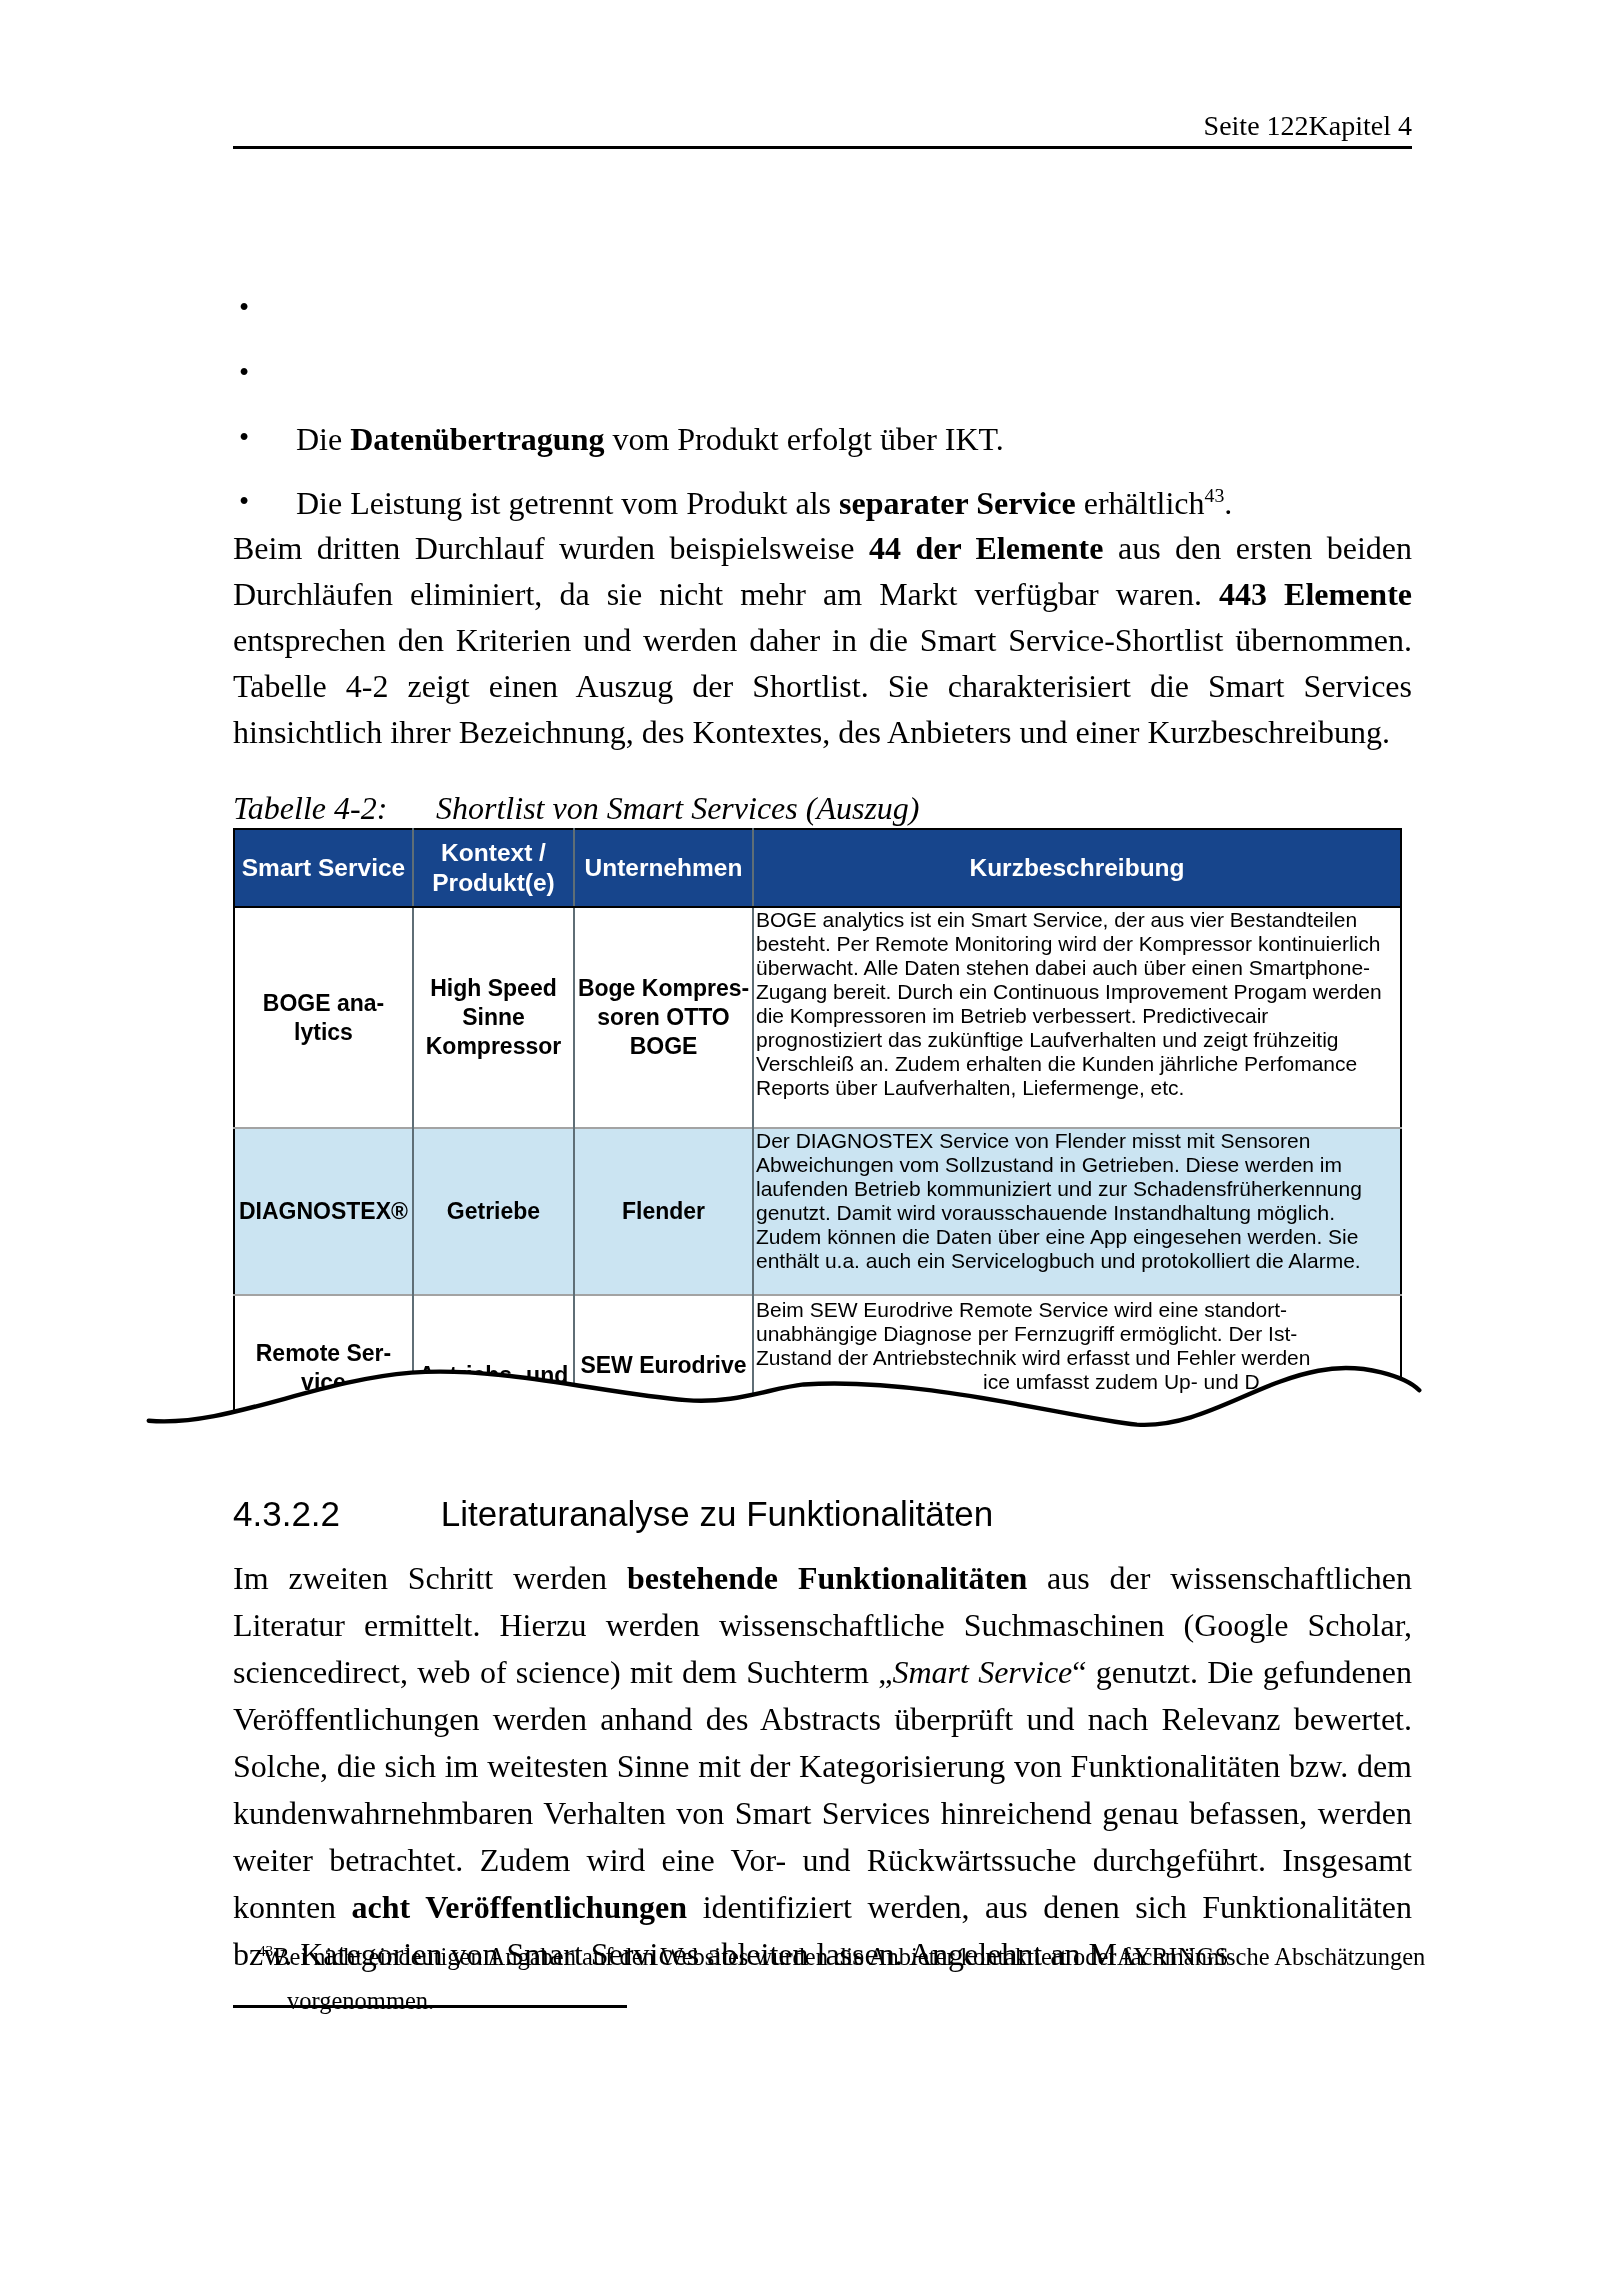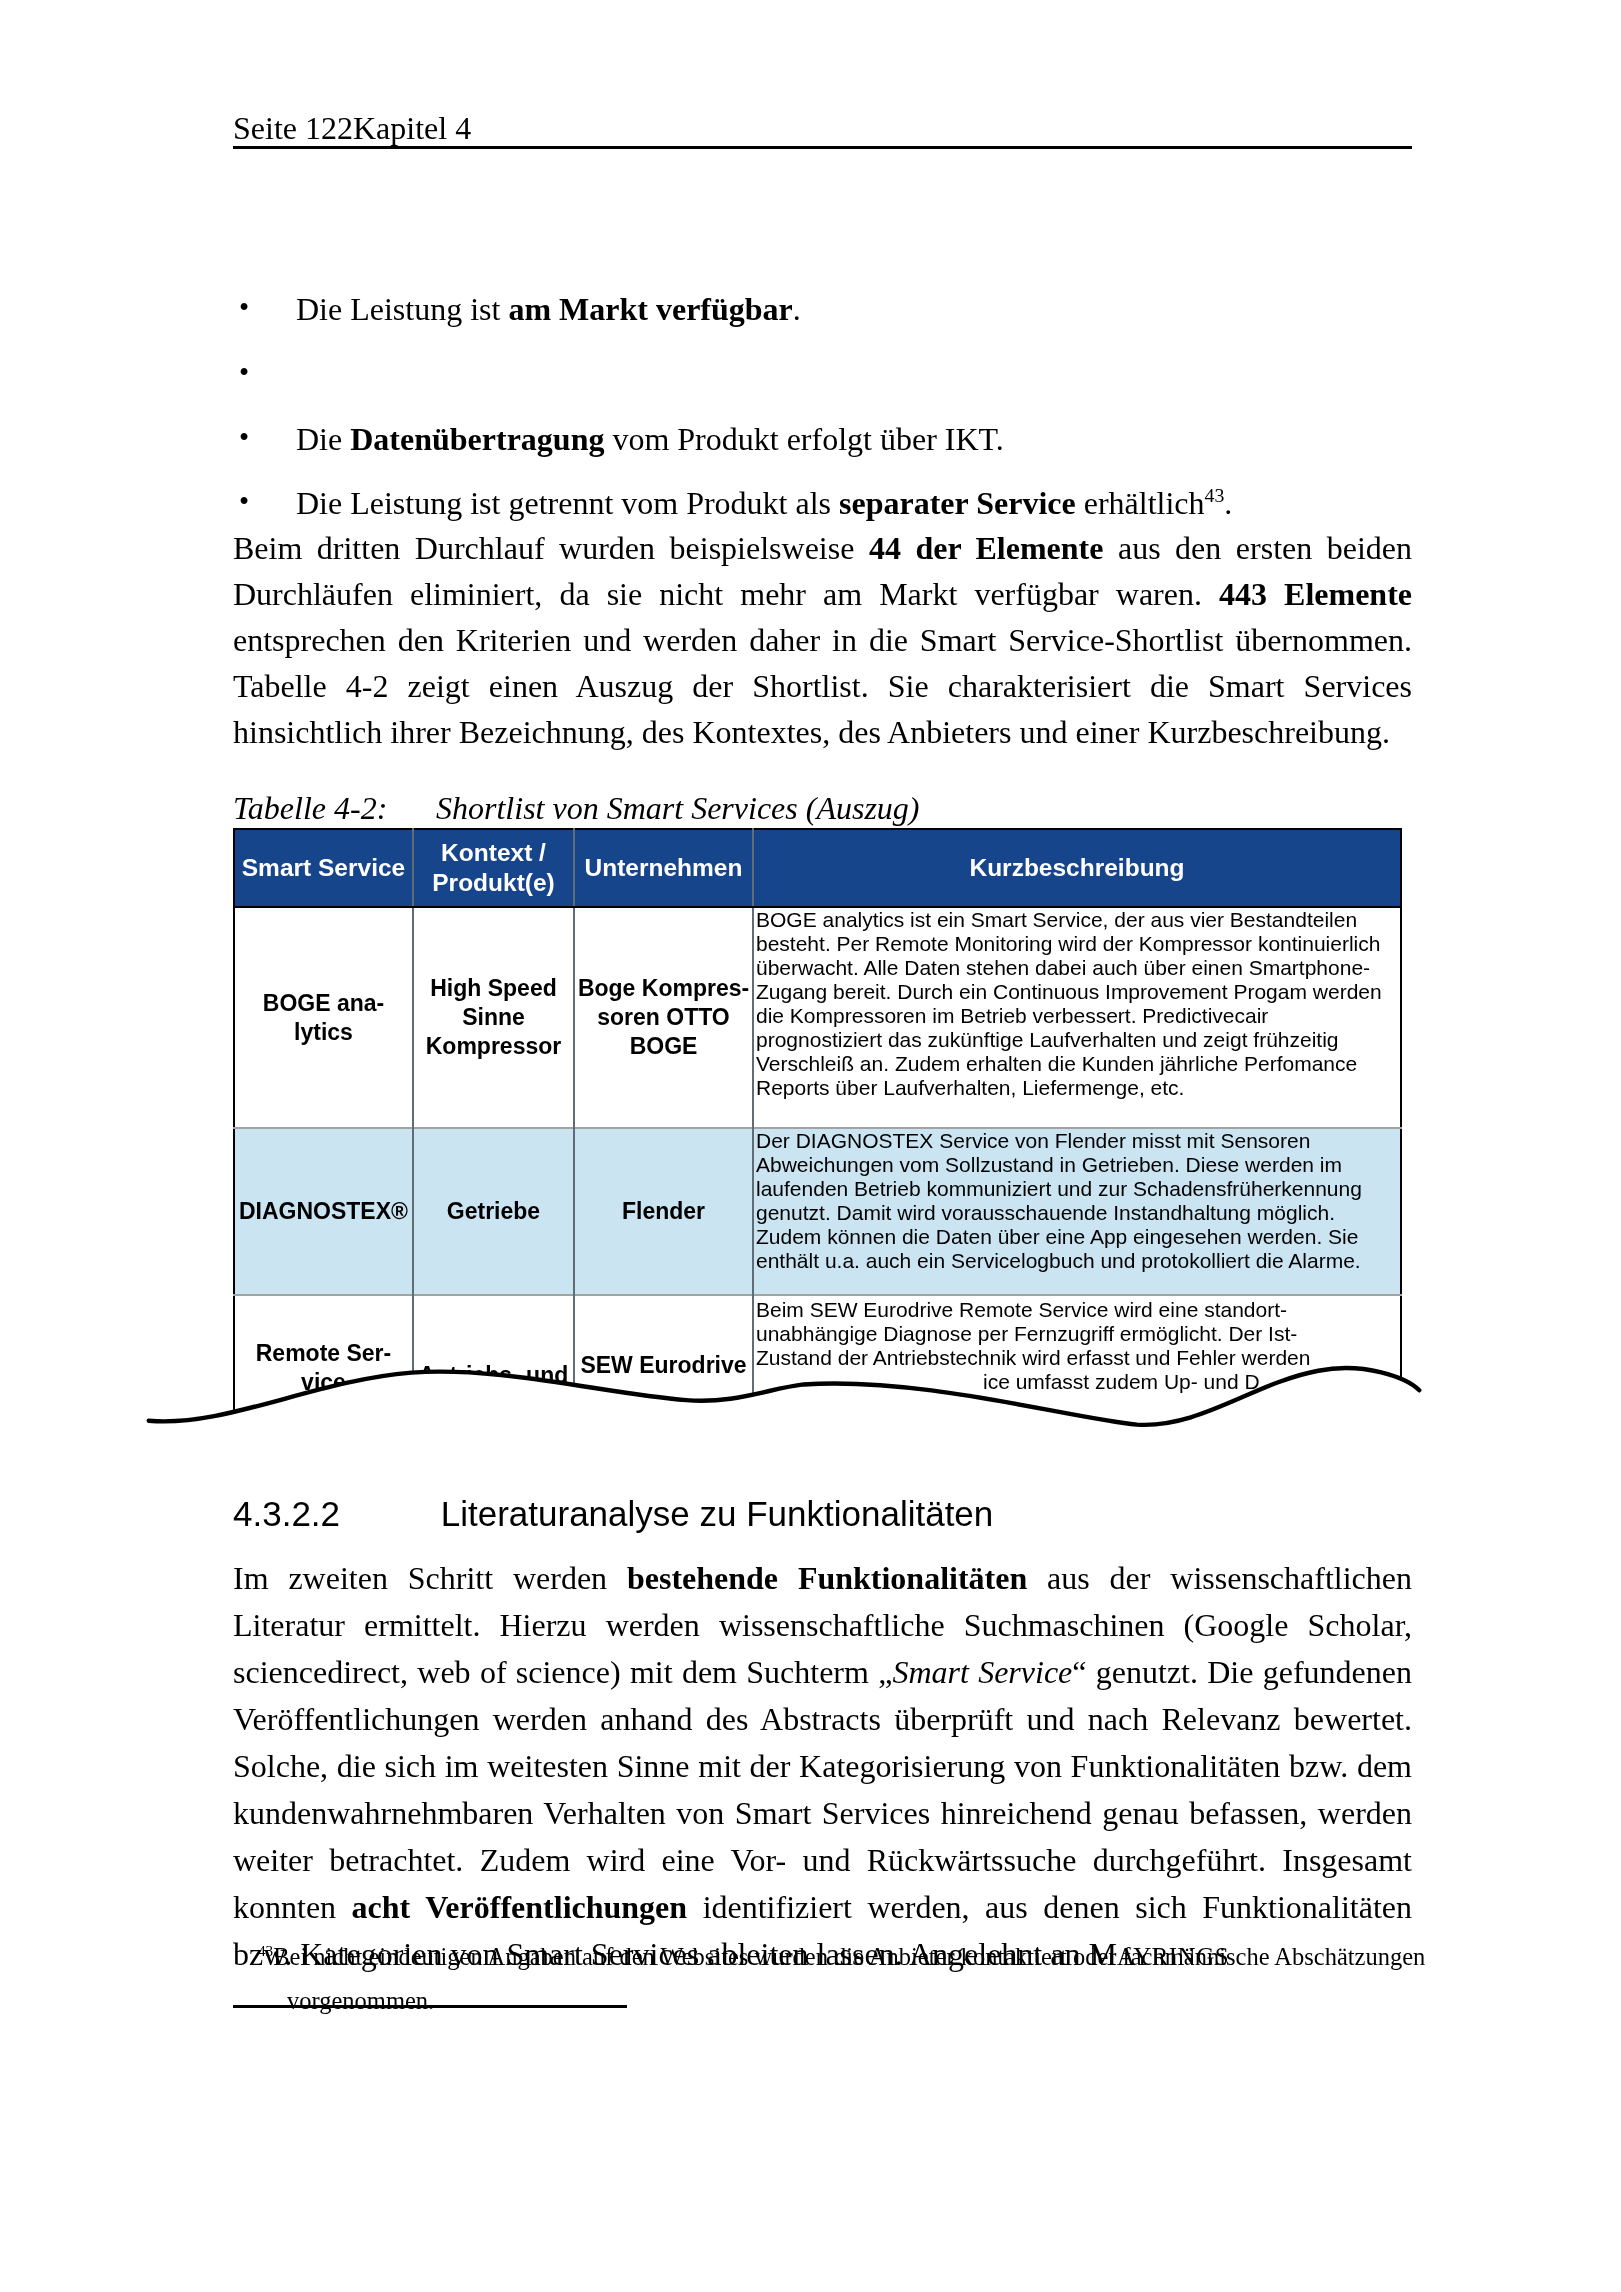--- a/index.html
+++ b/index.html
@@ -8,21 +8,21 @@
     font-family:"Liberation Serif", serif; color:#000; overflow:hidden;
     margin:0 auto;
   }
   .b{font-weight:bold}
   .i{font-style:italic}
   .sc{font-size:0.78em; letter-spacing:0.5px}
   sup{font-size:0.62em; vertical-align:super; line-height:0;}
 
   
   .runhead{position:absolute; top:110px; left:233px; width:1179px;
-    display:flex; justify-content:flex-start; font-size:32px;}
+    display:flex; justify-content:flex-end; font-size:28px;}
   .head-rule{position:absolute; top:146px; left:233px; width:1179px; height:2.9px; background:#000;}
 
   
   .bullet{position:absolute; left:233px; width:1179px; padding-left:63px; box-sizing:border-box;
     font-size:32px; line-height:43px;}
   .bullet .dot{position:absolute; left:5.9px; top:-2px; font-size:29px;}
 
   
   .para{position:absolute; left:233px; width:1179px; font-size:32px; line-height:46px;
     text-align:justify;}
@@ -76,21 +76,20 @@
 <div class="page">
 
   <div class="runhead">
     <span>Seite 122</span>
     <span>Kapitel 4</span>
   </div>
   <div class="head-rule"></div>
 
   <div class="bullet" style="top:288px">
     <span class="dot">•</span>
-    <span><span>Die Leistung ist </span><span class="b">am Markt verfügbar</span><span>.</span></span>
   </div>
   <div class="bullet" style="top:353px">
     <span class="dot">•</span>
   </div>
   <div class="bullet" style="top:418px">
     <span class="dot">•</span>
     <span><span>Die </span><span class="b">Datenübertragung</span><span> vom Produkt erfolgt über IKT.</span></span>
   </div>
   <div class="bullet" style="top:482px">
     <span class="dot">•</span>

